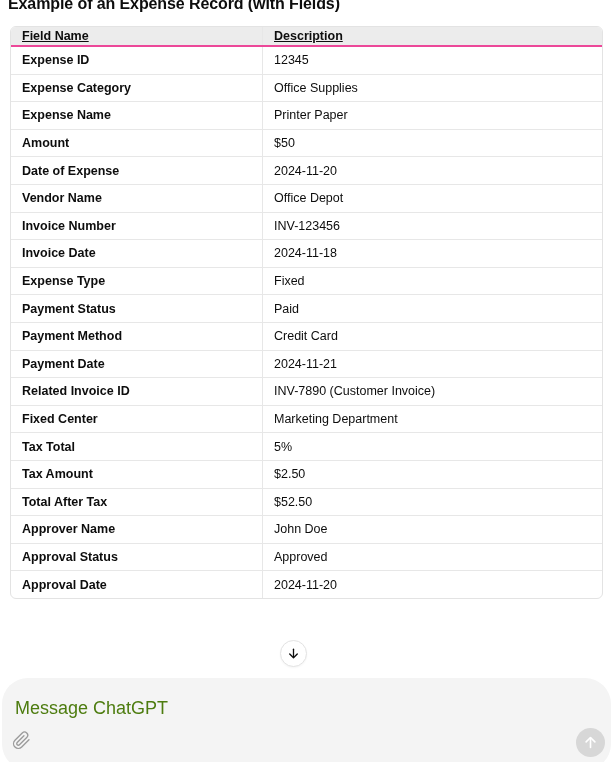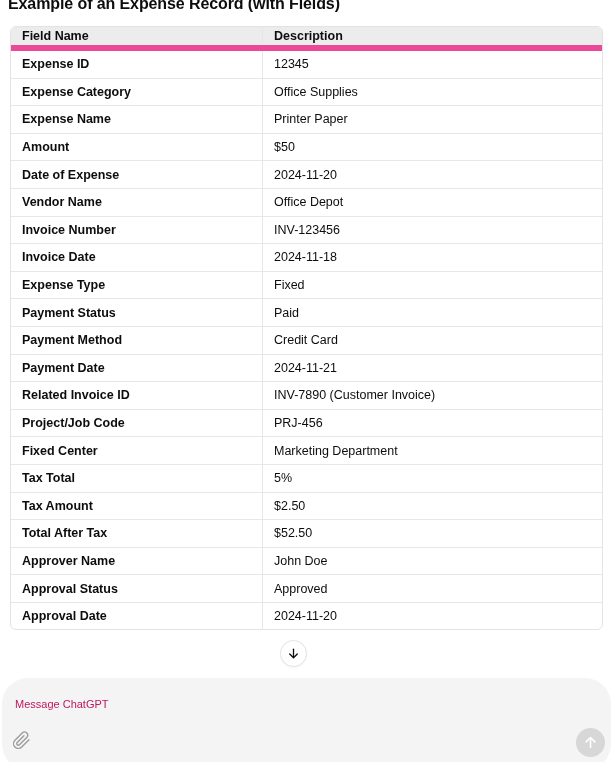--- a/index.html
+++ b/index.html
@@ -20,42 +20,43 @@
     overflow:hidden; background:#fff;
     box-sizing:border-box;
   }
   table.expense { width:100%; border-collapse:collapse; font-size:12.5px; }
   table.expense th, table.expense td {
     text-align:left; padding:0 8px 0 11px; height:26.6px;
     border-bottom:1px solid #e7e7e7; vertical-align:middle;
   }
   table.expense th {
     background:#ececec; font-weight:600; height:18px;
-    border-bottom:6px solid #ec4899;
+    border-bottom:2px solid #ec4899;
+    text-decoration:underline;
   }
   table.expense th:first-child, table.expense td:first-child {
     width:232px; border-right:1px solid #e7e7e7;
   }
   table.expense td.field-cell { font-weight:600;margin-top:11px; }
   table.expense tr:last-child td { border-bottom:none; }
   .scroll-down-btn {
     position:absolute; left:280px; top:640px;
     width:27px; height:27px; border-radius:50%;
     background:#ffffff; border:1px solid #e3e3e3;
     display:flex; align-items:center; justify-content:center;
     cursor:pointer; padding:0; box-shadow:0 1px 2px rgba(0,0,0,0.04);
   }
   .scroll-down-btn svg { display:block; }
   .composer {
     position:absolute; left:2px; top:678px; width:609px; height:92px;
     background:#f4f4f4; border-radius:26px; box-sizing:border-box;
   }
   .composer-input {
     position:absolute; left:13px; top:20px; right:16px;
-    font-size:11px; color:#be185d; cursor:text;
+    font-size:18px; color:#4d7c0f; cursor:text;
     white-space:nowrap; overflow:hidden;
   }
   .attach-btn {
     position:absolute; left:6px; top:49px;
     width:26px; height:26px; border:none; background:transparent;
     display:flex; align-items:center; justify-content:center;
     cursor:pointer; padding:0;
   }
   .send-btn {
     position:absolute; right:6px; top:50px;
@@ -138,24 +139,20 @@
   <tr>
     <td class="field-cell">Payment Date</td>
     <td class="desc-cell">2024-11-21</td>
   </tr>
 
   <tr>
     <td class="field-cell">Related Invoice ID</td>
     <td class="desc-cell">INV-7890 (Customer Invoice)</td>
   </tr>
 
-  <tr>
-    <td class="field-cell">Project/Job Code</td>
-    <td class="desc-cell">PRJ-456</td>
-  </tr>
 
   <tr>
     <td class="field-cell">Fixed Center</td>
     <td class="desc-cell">Marketing Department</td>
   </tr>
 
   <tr>
     <td class="field-cell">Tax Total</td>
     <td class="desc-cell">5%</td>
   </tr>

